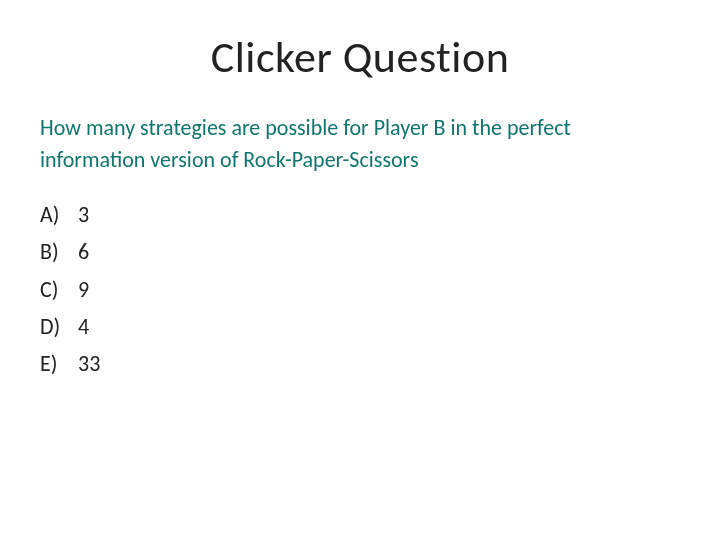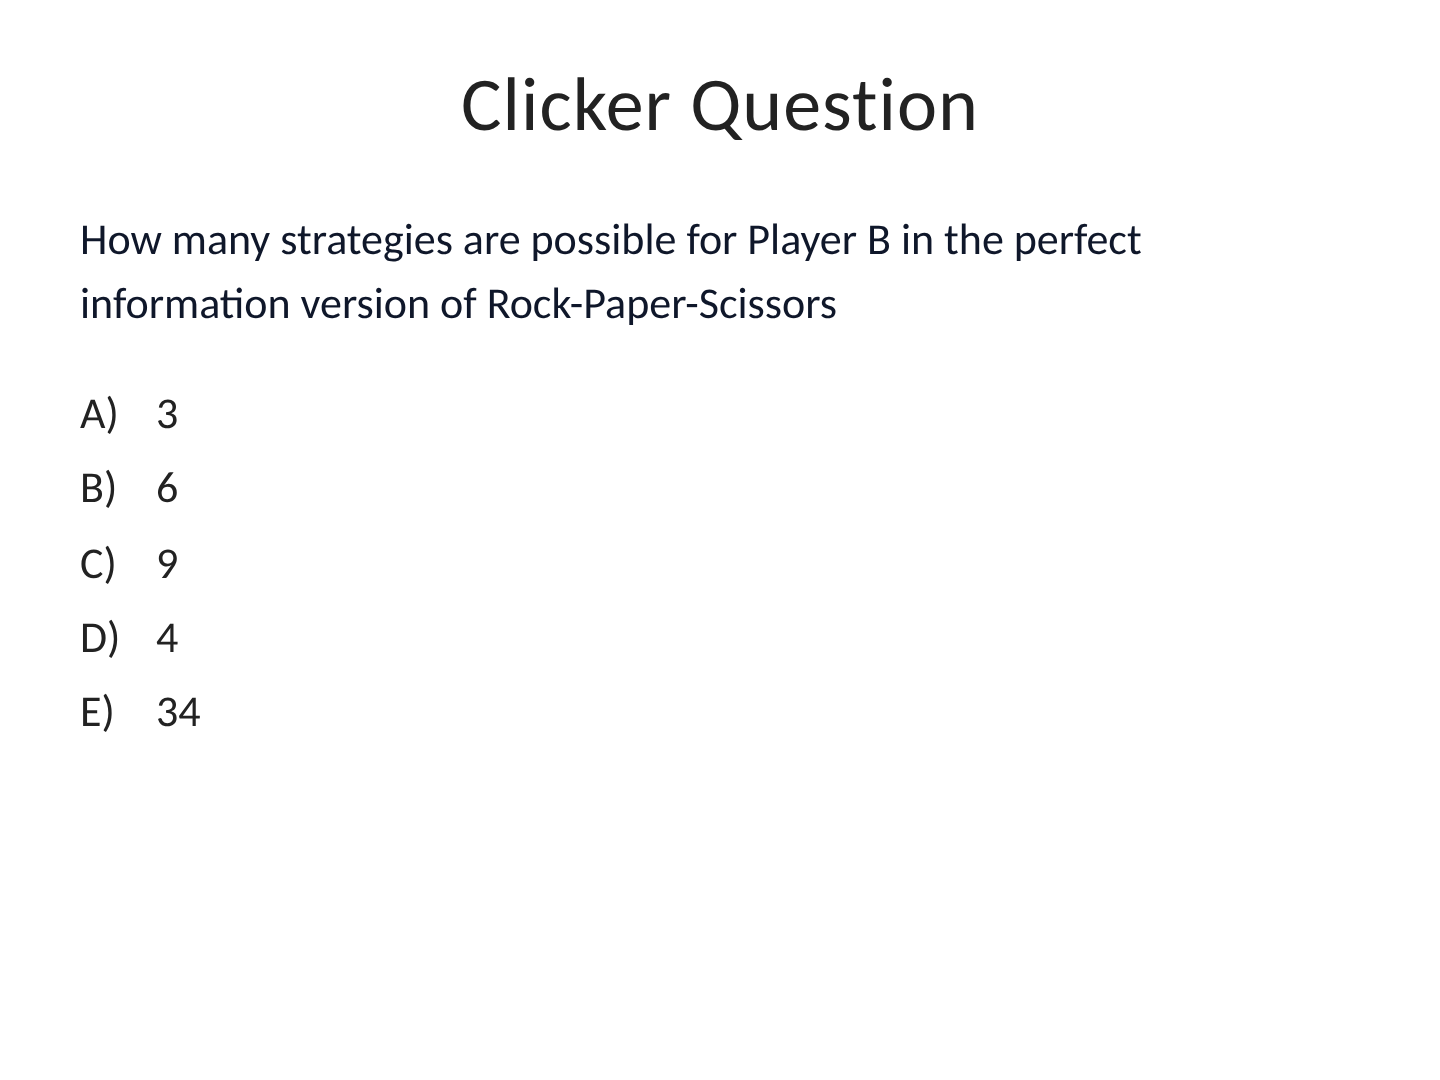--- a/index.html
+++ b/index.html
@@ -20,29 +20,29 @@
       overflow: hidden;
     }
 
     .title-container {
       width: 100%;
       text-align: center;
       margin-bottom: 28px;
     }
 
     .title {
-      font-size: 38px;
+      font-size: 44px;
       font-weight: 400;
       color: #222222;
       letter-spacing: 0.5px;
     }
 
     .question-text {
       font-size: 22px;
-      color: #0f172a;
+      color: #0f766e;
       line-height: 1.45;
       margin-bottom: 20px;
       font-weight: 400;
     }
 
     .options-list {
       list-style: none;
       font-size: 22px;
       color: #222222;
       line-height: 1.7;
@@ -78,15 +78,15 @@
     <li>
       <span class="option-label">C)</span>
       <span>9</span>
     </li>
     <li>
       <span class="option-label">D)</span>
       <span>4</span>
     </li>
     <li>
       <span class="option-label">E)</span>
-      <span>34</span>
+      <span>33</span>
     </li>
   </ul>
 
 </body></html>

